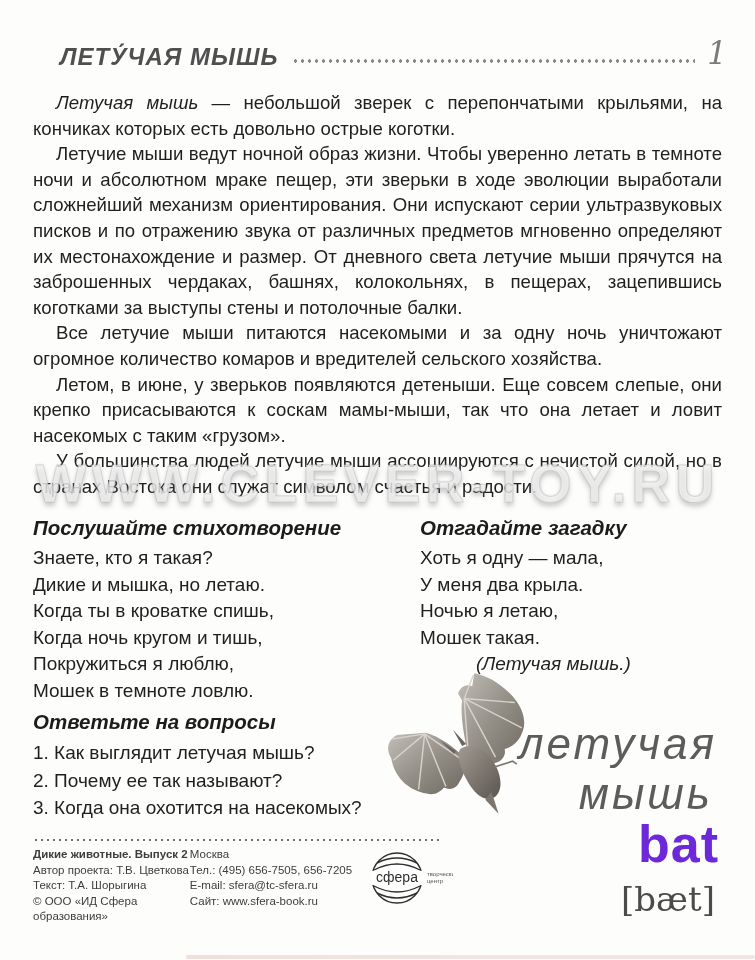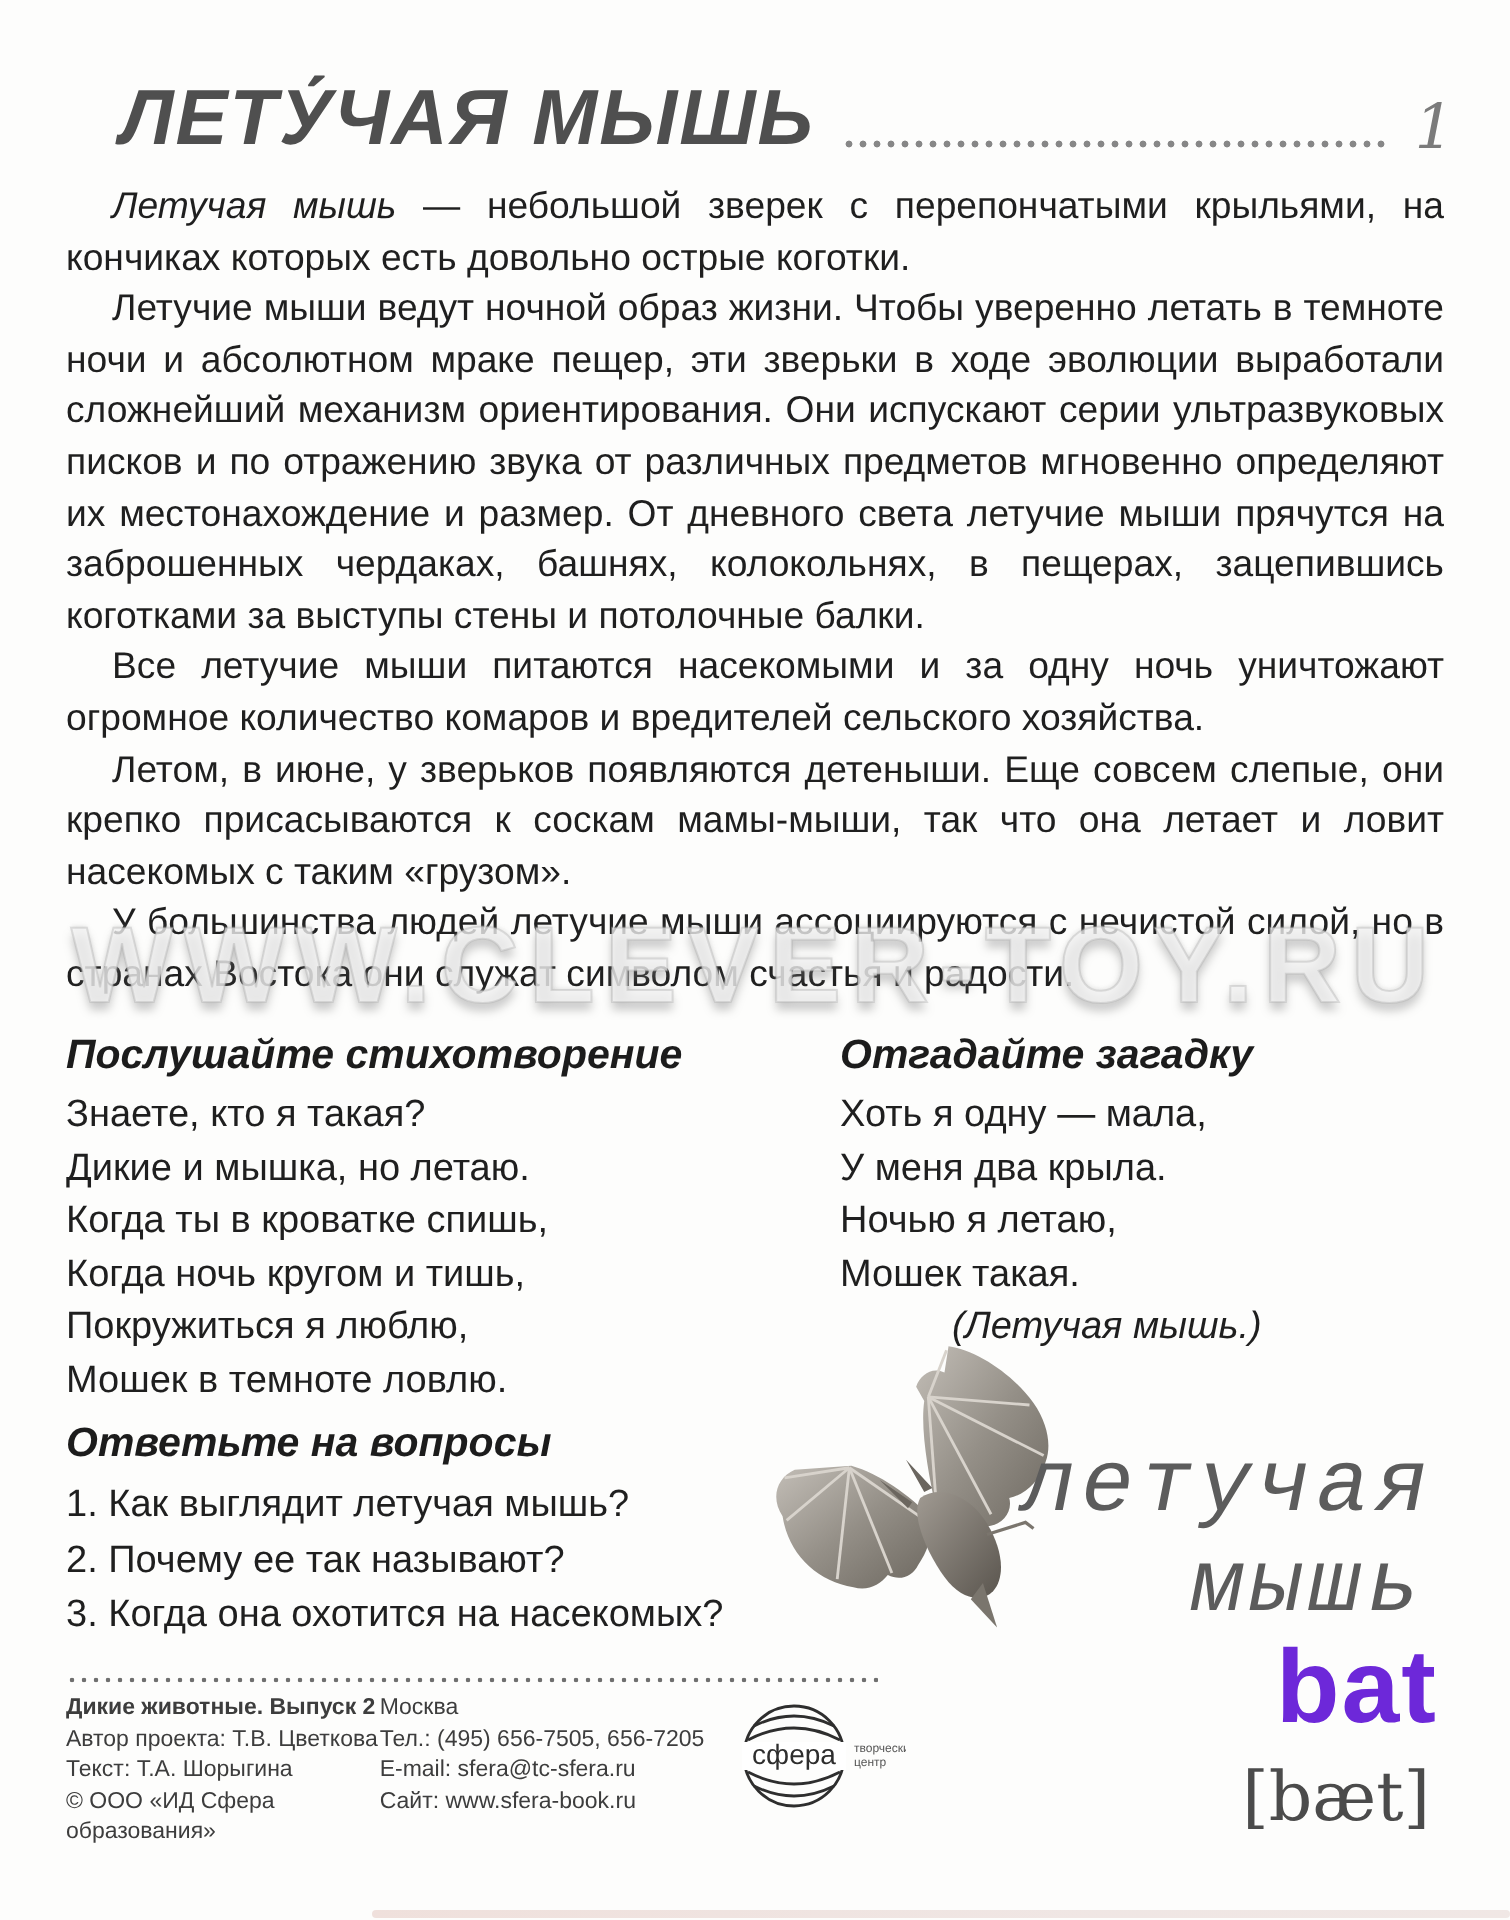--- a/index.html
+++ b/index.html
@@ -10,21 +10,21 @@
     font-family:"Liberation Sans", sans-serif;
     color:#1f1f1f;
     overflow:hidden;
   }
   
   .header{
     position:absolute;left:60px;right:28px;top:38px;
     display:flex;align-items:flex-end;
   }
   .title{
-    font-size:39px;font-weight:bold;font-style:italic;
+    font-size:24px;font-weight:bold;font-style:italic;
     color:#4f4f4f;letter-spacing:1px;white-space:nowrap;
   }
   .leader{
     flex:1;height:6px;margin:0 12px 7px 14px;
     background-image:radial-gradient(circle,#878787 1.5px,transparent 1.9px);
     background-size:7px 6px;background-repeat:repeat-x;background-position:0 50%;
   }
   .page-num{
     font-family:"DejaVu Serif",serif;font-style:italic;
     font-size:31px;color:#7b7b7b;line-height:1;padding-bottom:2px;
@@ -61,21 +61,21 @@
   .riddle-answer{font-style:italic;font-size:19px;line-height:26.5px;margin-left:56px;}
   
   .questions{
     position:absolute;left:33px;top:710px;width:372px;
   }
   .question-line{font-size:19px;line-height:27.5px;}
   
   .bat-art{position:absolute;left:374px;top:660px;width:156px;height:170px;}
   .cursive{
     position:absolute;right:38px;
-    font-family:Liberation Mono, monospace;font-style:italic;
+    font-family:Liberation Sans, sans-serif;font-style:italic;
     color:#5c5c5c;font-size:44px;line-height:1;letter-spacing:3px;
     white-space:nowrap;text-align:right;
   }
   .cursive.line1{top:722px;}
   .cursive.line2{top:772px;right:42px;}
   .word-en{
     position:absolute;right:36px;top:818px;
     font-size:52px;font-weight:600;color:#6d28d9;line-height:1;
     letter-spacing:1px;
   }

